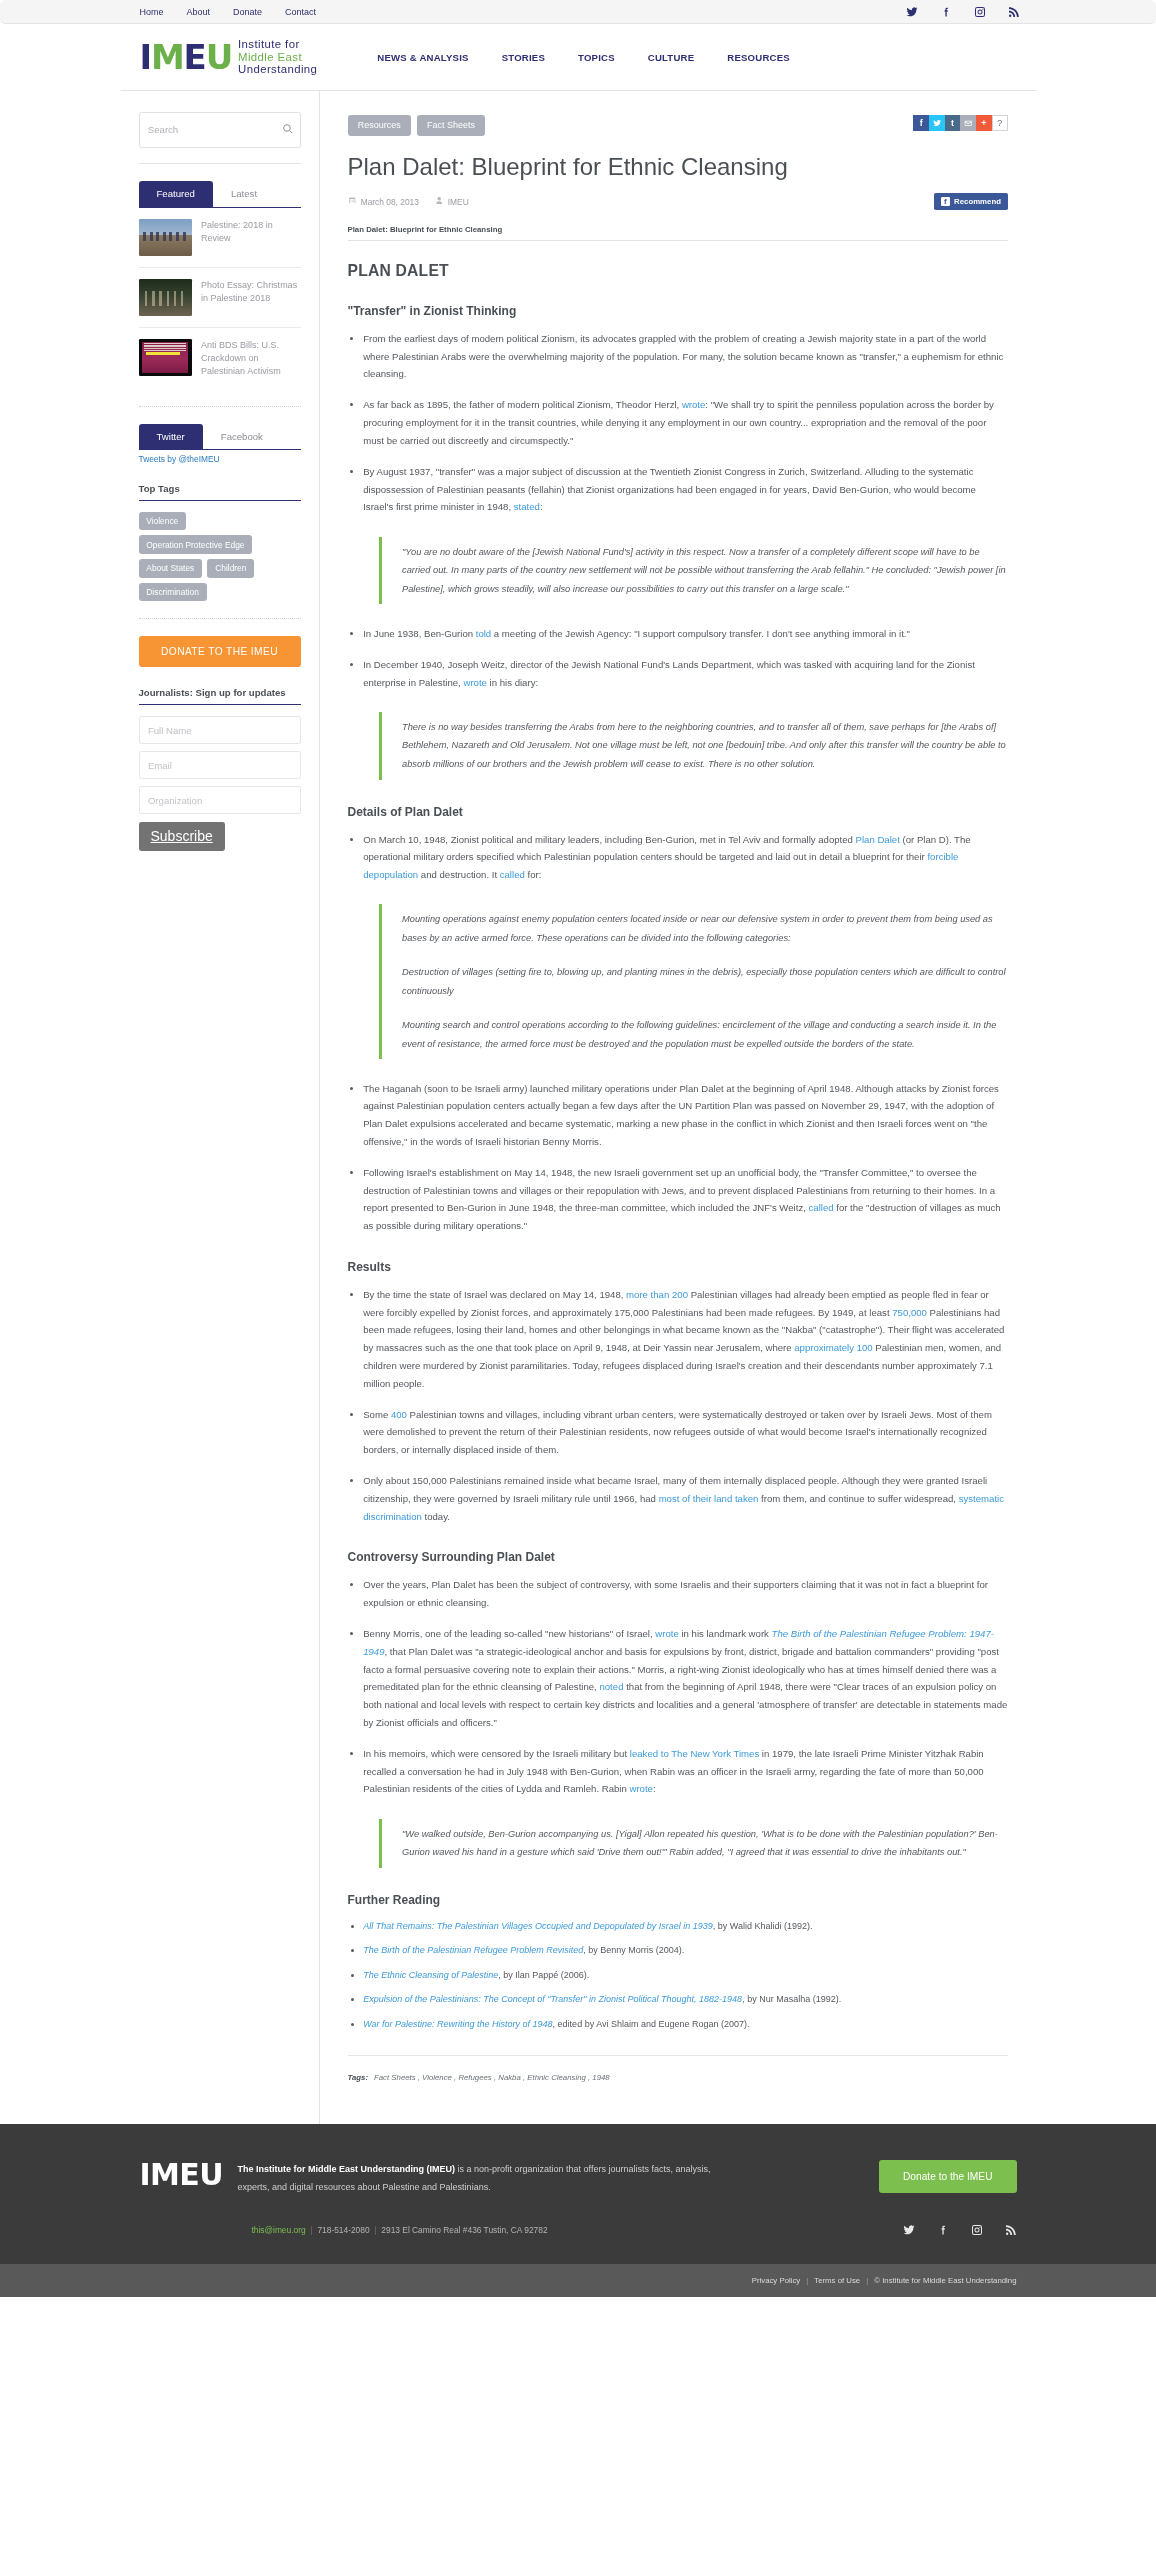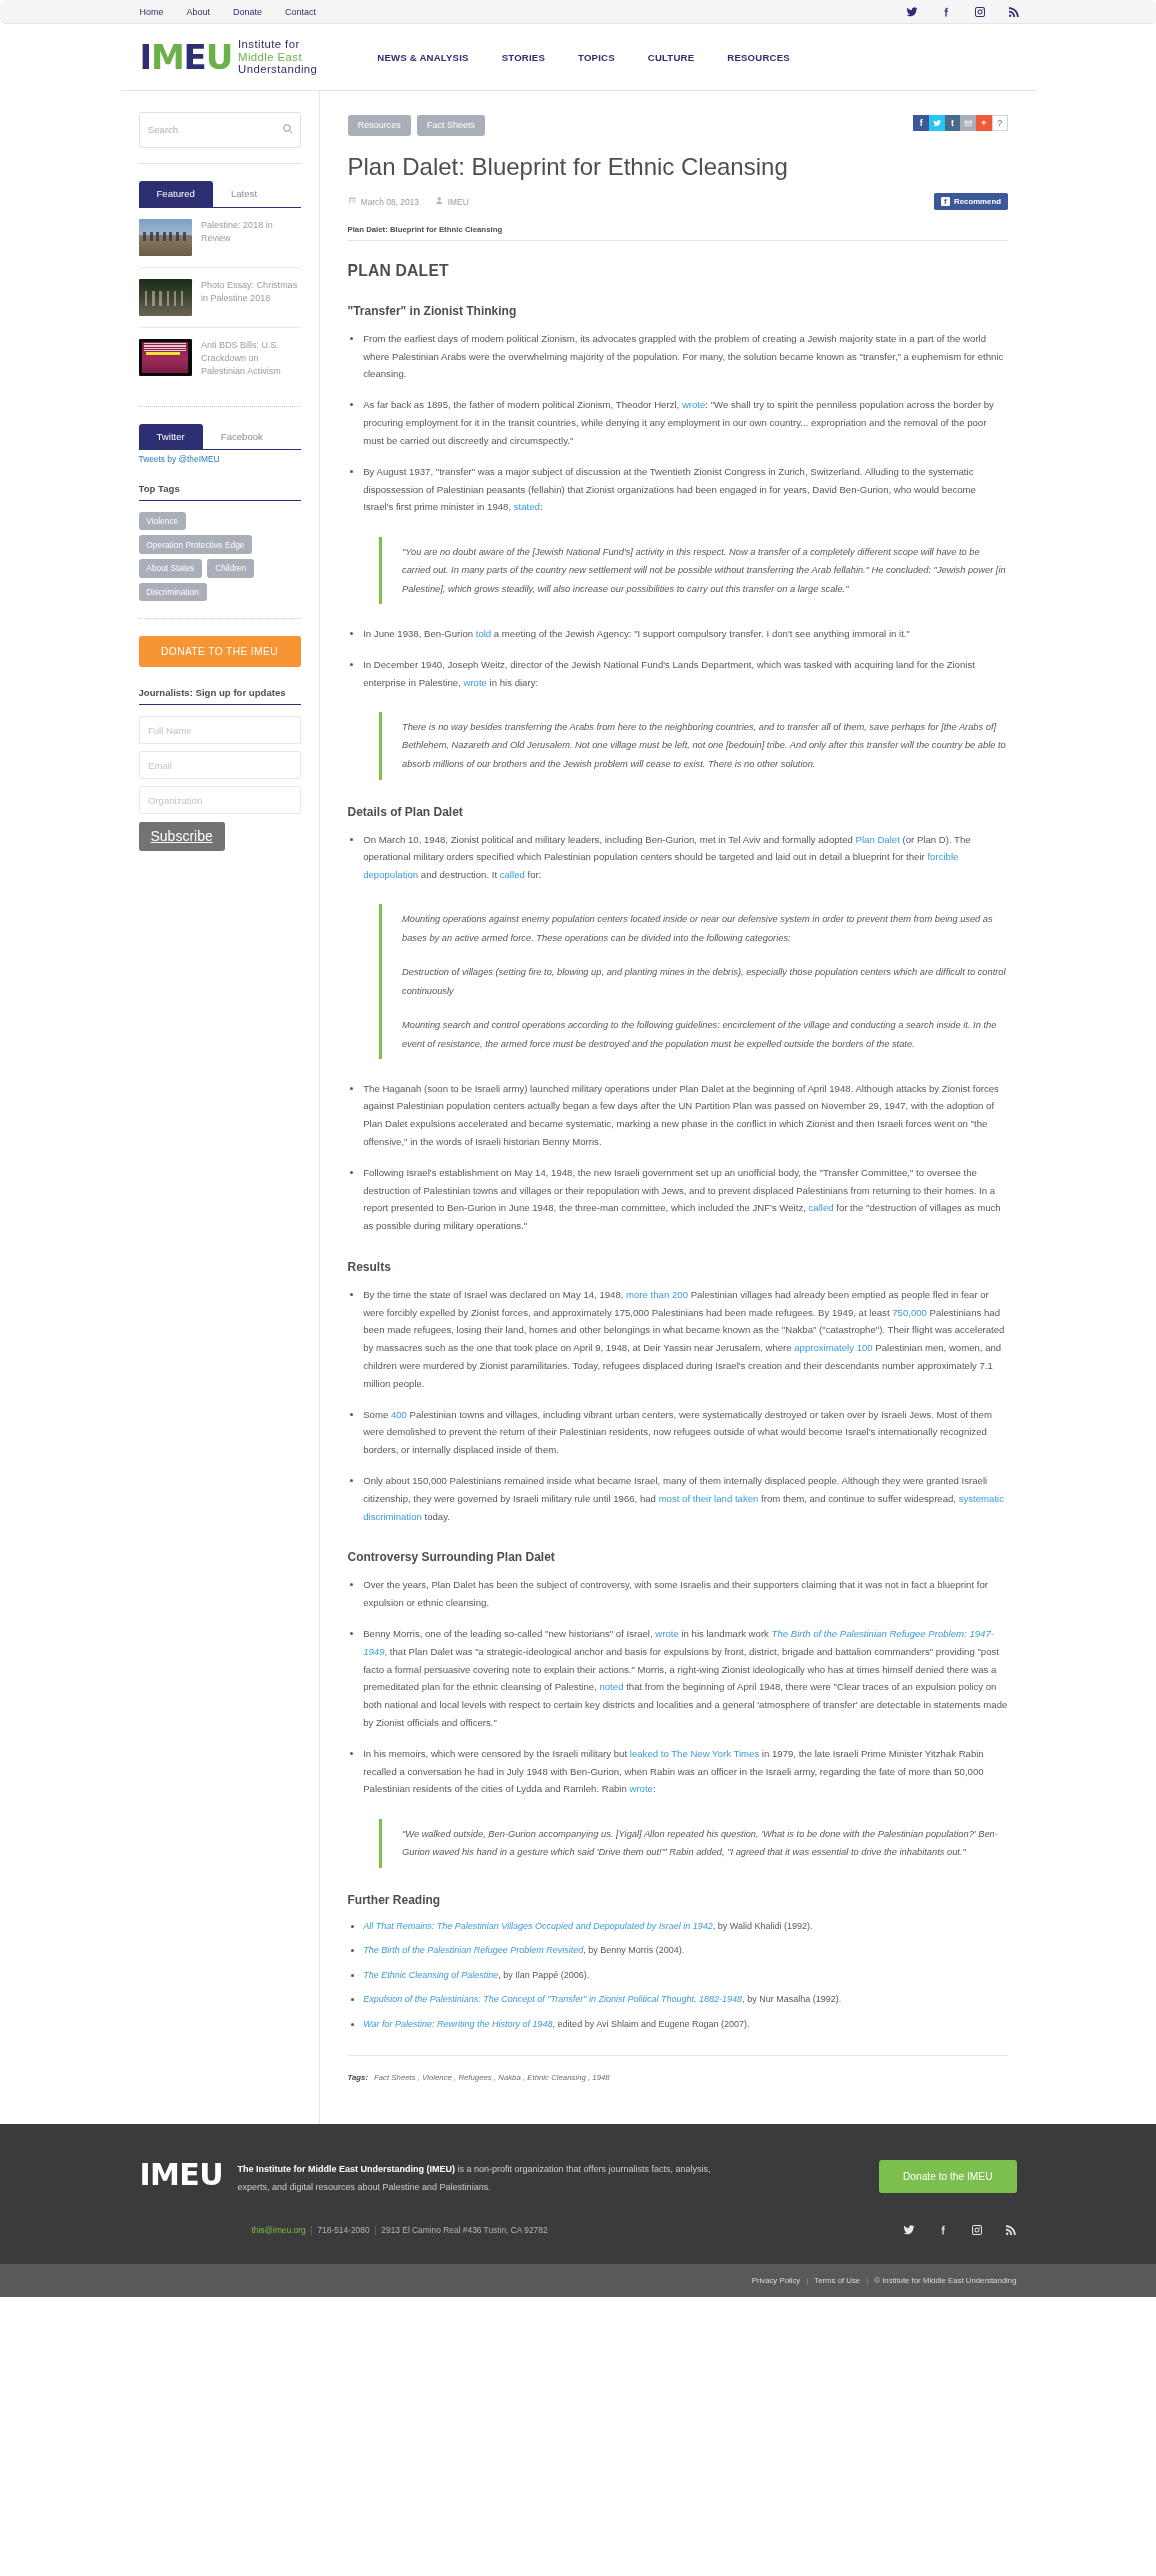--- a/index.html
+++ b/index.html
@@ -400,21 +400,21 @@
       <li>Over the years, Plan Dalet has been the subject of controversy, with some Israelis and their supporters claiming that it was not in fact a blueprint for expulsion or ethnic cleansing.</li>
       <li>Benny Morris, one of the leading so-called "new historians" of Israel, <span class="lnk">wrote</span> in his landmark work <span class="lnk" style="font-style:italic">The Birth of the Palestinian Refugee Problem: 1947-1949</span>, that Plan Dalet was "a strategic-ideological anchor and basis for expulsions by front, district, brigade and battalion commanders" providing "post facto a formal persuasive covering note to explain their actions." Morris, a right-wing Zionist ideologically who has at times himself denied there was a premeditated plan for the ethnic cleansing of Palestine, <span class="lnk">noted</span> that from the beginning of April 1948, there were "Clear traces of an expulsion policy on both national and local levels with respect to certain key districts and localities and a general 'atmosphere of transfer' are detectable in statements made by Zionist officials and officers."</li>
       <li>In his memoirs, which were censored by the Israeli military but <span class="lnk">leaked to The New York Times</span> in 1979, the late Israeli Prime Minister Yitzhak Rabin recalled a conversation he had in July 1948 with Ben-Gurion, when Rabin was an officer in the Israeli army, regarding the fate of more than 50,000 Palestinian residents of the cities of Lydda and Ramleh. Rabin <span class="lnk">wrote</span>:</li>
     </ul>
     <blockquote>
       <p>"We walked outside, Ben-Gurion accompanying us. [Yigal] Allon repeated his question, 'What is to be done with the Palestinian population?' Ben-Gurion waved his hand in a gesture which said 'Drive them out!'" Rabin added, "I agreed that it was essential to drive the inhabitants out."</p>
     </blockquote>
 
     <h3 class="sec">Further Reading</h3>
     <ul class="reading">
-      <li><a class="ital">All That Remains: The Palestinian Villages Occupied and Depopulated by Israel in 1942</a><span>, by Walid Khalidi (1992).</span></li>
+      <li><a class="ital">All That Remains: The Palestinian Villages Occupied and Depopulated by Israel in 1939</a><span>, by Walid Khalidi (1992).</span></li>
       <li><a class="ital">The Birth of the Palestinian Refugee Problem Revisited</a><span>, by Benny Morris (2004).</span></li>
       <li><a class="ital">The Ethnic Cleansing of Palestine</a><span>, by Ilan Pappé (2006).</span></li>
       <li><a class="ital">Expulsion of the Palestinians: The Concept of "Transfer" in Zionist Political Thought, 1882-1948</a><span>, by Nur Masalha (1992).</span></li>
       <li><a class="ital">War for Palestine: Rewriting the History of 1948</a><span>, edited by Avi Shlaim and Eugene Rogan (2007).</span></li>
     </ul>
 
     <div class="tag-hr"></div>
     <div class="tags-line">
       <b>Tags:</b><span>Fact Sheets , Violence , Refugees , Nakba , Ethnic Cleansing , 1948</span>
     </div>

